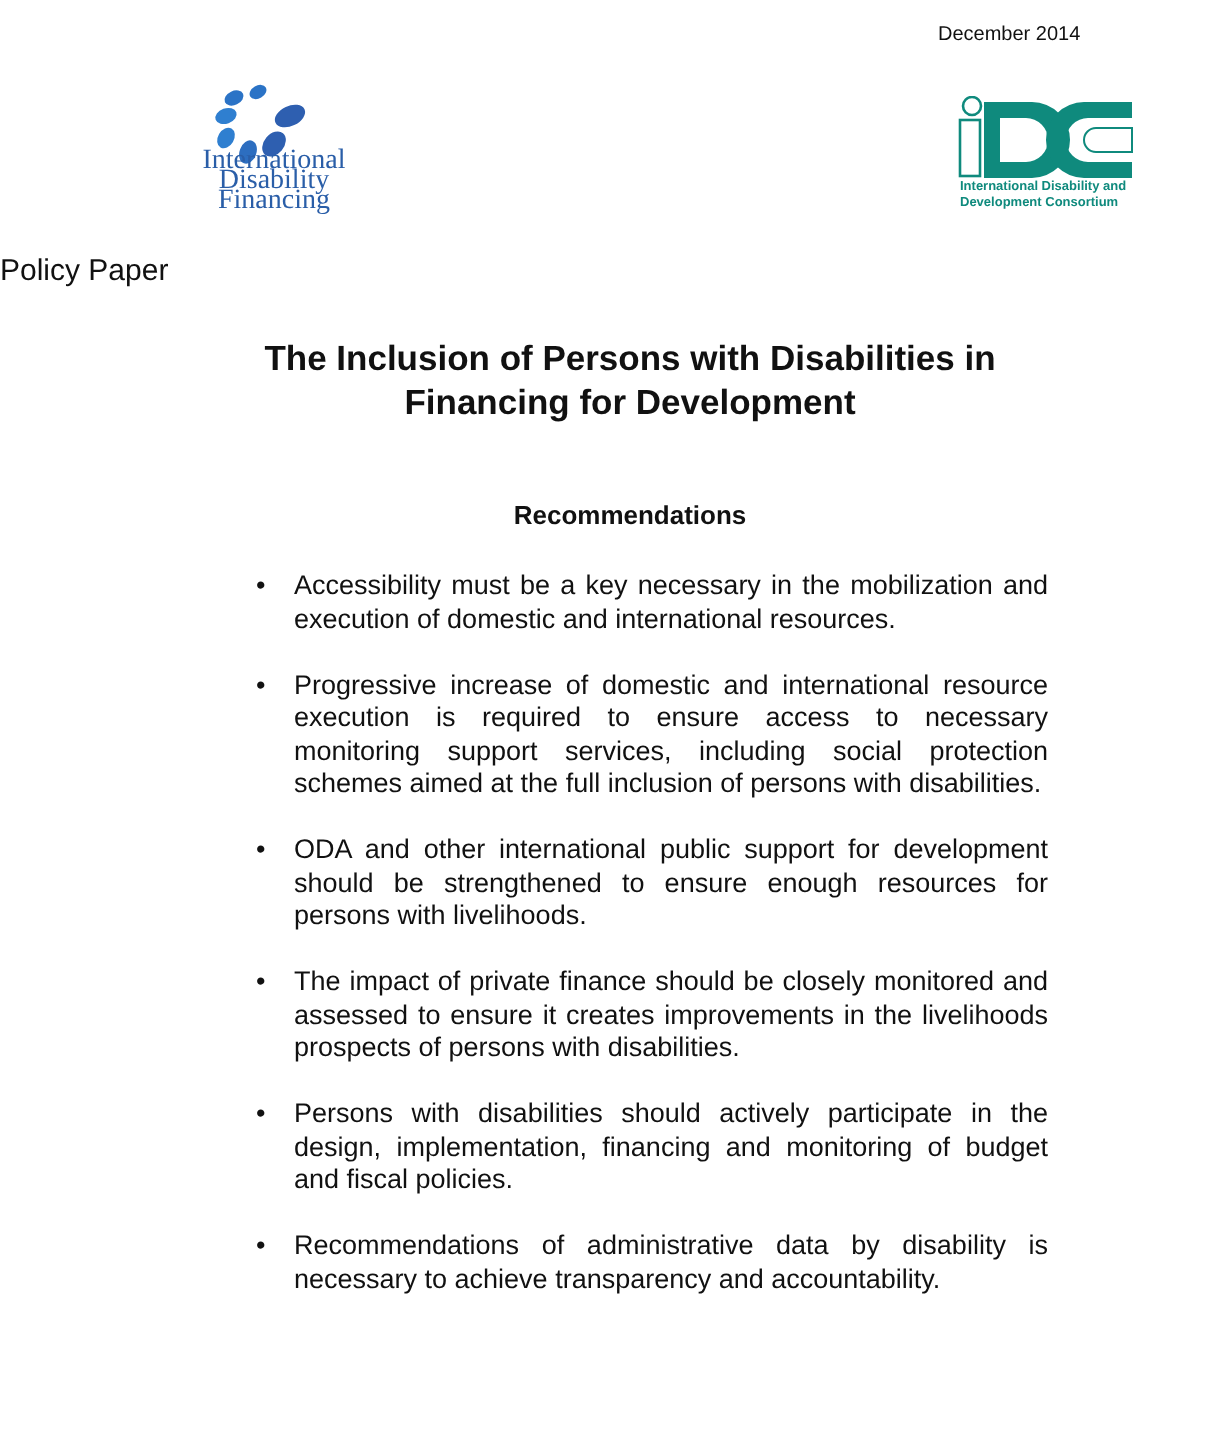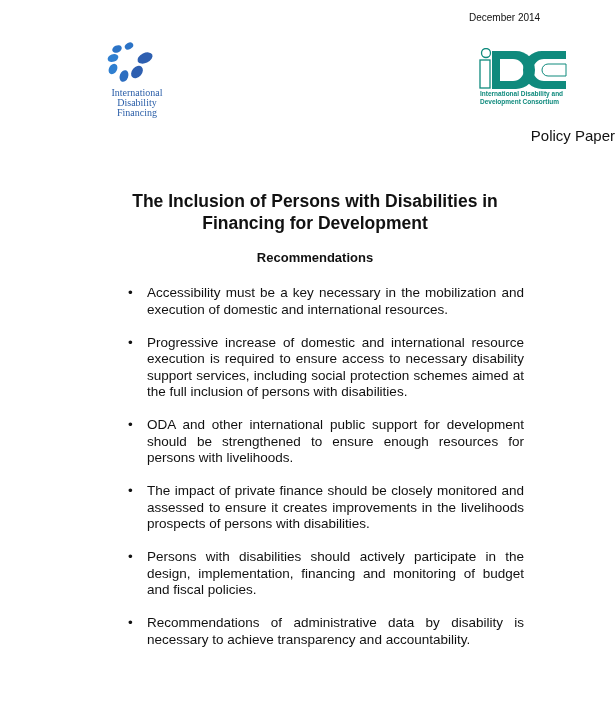--- a/index.html
+++ b/index.html
@@ -1,26 +1,26 @@
 <!DOCTYPE html>
 <html><head>
 <meta charset="utf-8">
 <style>
   html, body { margin: 0; padding: 0; background: #ffffff; }
   body { width: 615px; height: 727px; position: relative; overflow: hidden;
          font-family: "Liberation Sans", sans-serif; color: #111; }
   .date { position: absolute; left: 449px; top: 12px; font-size: 10px; color:#111;margin-left:20px; }
   .ida-logo { position: absolute; left: 100px; top: 36px; width: 80px; height: 75px; }
-  .ida-text { position: absolute; left: 100px; top: 88px; width: 74px; text-align: center;
-              font-family: "Liberation Serif", serif; font-size: 10px; line-height: 10px; color: #2a5ea8; }
+  .ida-text { position: absolute; left: 100px; top: 76px; width: 74px; text-align: center;
+              font-family: "Liberation Serif", serif; font-size: 14px; line-height: 10px; color: #2a5ea8; }
   .idc-logo { position: absolute; left: 476px; top: 48px; width: 92px; height: 42px; }
   .idc-text { position: absolute; left: 480px; top: 90px; width: 92px; font-size: 6.5px; font-weight: bold;
               line-height: 8px; color: #0f8a7d; }
-  .kicker { position: absolute; left: 0; width: 615px; top: 127px; text-align: right; font-size: 15px; }
-  .title { position: absolute; left: 100px; width: 430px; top: 190px; text-align: center;
+  .kicker { position: absolute; left: 0; width: 615px; top: 127px; text-align: left; font-size: 15px; }
+  .title { position: absolute; left: 100px; width: 430px; top: 168px; text-align: center;
            font-size: 17.5px; font-weight: bold; line-height: 22px; }
   .rec-head { position: absolute; left: 0; width: 630px; top: 250px; text-align: center;
               font-size: 13px; font-weight: bold; }
   ul.recs { position: absolute; left: 126px; top: 285px; width: 398px; margin: 0; padding: 0; list-style: none; }
   ul.recs li { position: relative; padding-left: 21px; font-size: 13.5px; line-height: 16.5px;
                text-align: justify; margin-bottom: 16.5px; }
   ul.recs li .bullet { position: absolute; left: 2px; top: 0; }
 </style>
 </head>
 <body>
@@ -53,18 +53,18 @@
   <div>International Disability and</div>
   <div>Development Consortium</div>
 </div>
 
 <div class="kicker">Policy Paper</div>
 <div class="title">The Inclusion of Persons with Disabilities in Financing for Development</div>
 <div class="rec-head">Recommendations</div>
 
 <ul class="recs">
   <li><span class="bullet">•</span><span>Accessibility must be a key necessary in the mobilization and execution of domestic and international resources.</span></li>
-  <li><span class="bullet">•</span><span>Progressive increase of domestic and international resource execution is required to ensure access to necessary disability support services, including social protection schemes aimed at the full inclusion of persons with disabilities.</span></li>
+  <li><span class="bullet">•</span><span>Progressive increase of domestic and international resource execution is required to ensure access to necessary monitoring support services, including social protection schemes aimed at the full inclusion of persons with disabilities.</span></li>
   <li><span class="bullet">•</span><span>ODA and other international public support for development should be strengthened to ensure enough resources for persons with livelihoods.</span></li>
   <li><span class="bullet">•</span><span>The impact of private finance should be closely monitored and assessed to ensure it creates improvements in the livelihoods prospects of persons with disabilities.</span></li>
   <li><span class="bullet">•</span><span>Persons with disabilities should actively participate in the design, implementation, financing and monitoring of budget and fiscal policies.</span></li>
   <li><span class="bullet">•</span><span>Recommendations of administrative data by disability is necessary to achieve transparency and accountability.</span></li>
 </ul>
 
 </body></html>

